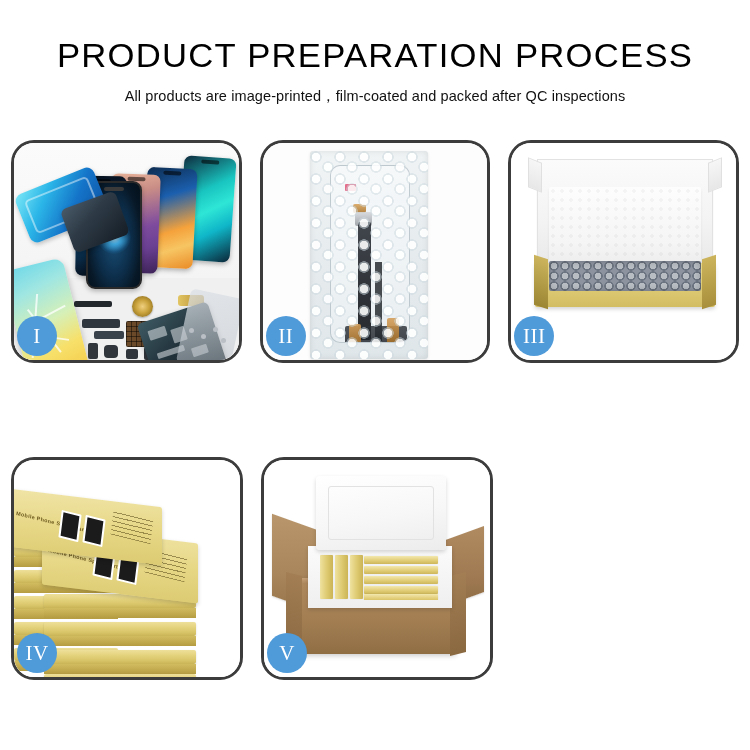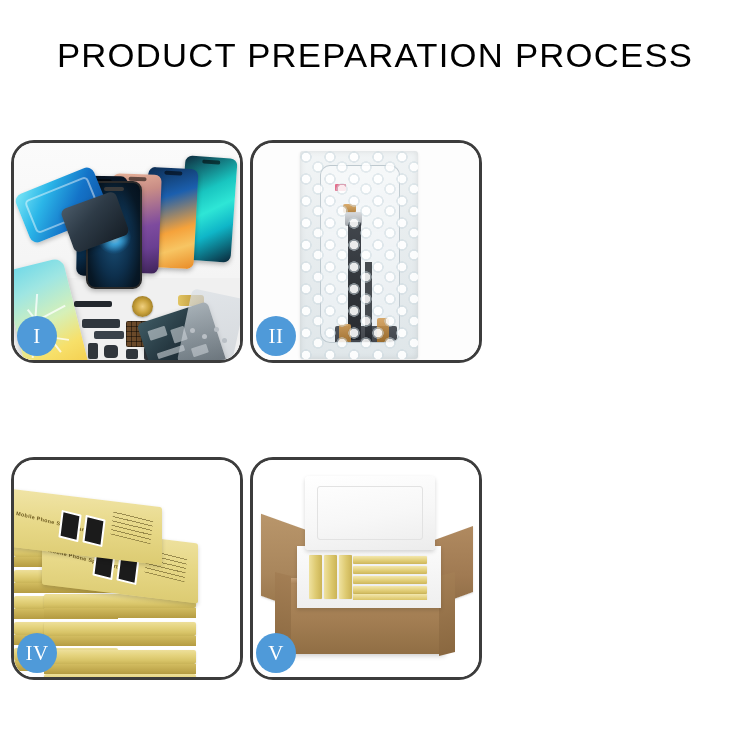--- a/index.html
+++ b/index.html
@@ -33,21 +33,21 @@
   .row + .row{margin-top:94px;}
   .panel{
     position:relative;
     width:232px;height:223px;
     border:3px solid #3c3c3c;
     border-radius:23px;
     background:#ffffff;
     box-sizing:border-box;
     overflow:visible;
   }
-  .panel + .panel{margin-left:7px;}
+  .panel + .panel{margin-left:18px;}
   .panel-inner{
     position:absolute;inset:0;
     border-radius:20px;
     overflow:hidden;
   }
   .badge{
     position:absolute;
     left:3px;bottom:4px;
     width:40px;height:40px;border-radius:50%;
     background:#4f9ad9;
@@ -327,20 +327,21 @@
 
   .lineSeam{position:absolute;background:rgba(0,0,0,.10);}
 </style>
 </head>
 <body>
 
 <div id="page">
 
   <div class="header">
     <div class="title">PRODUCT PREPARATION PROCESS</div>
+    <div class="subtitle">All products are image-printed，film-coated and packed after QC inspections</div>
   </div>
 
   <div class="grid">
 
     <div class="row">
 
       <div class="panel">
         <div class="panel-inner">
           <div class="p1bg"></div>
           <div class="p1-floor"></div>
@@ -417,20 +418,33 @@
               <span class="blkbase"></span>
               <span class="tan2"></span>
               <span class="tan3"></span>
             </div>
             <div class="bubbles"></div>
           </div>
         </div>
         <div class="badge">II</div>
       </div>
 
+      <div class="panel">
+        <div class="panel-inner">
+          <div class="p3bg"></div>
+          <div class="boxlid"></div>
+          <div class="foamsheet"></div>
+          <div class="goldtray">
+            <span class="leftface"></span>
+              <span class="rightface"></span>
+          </div>
+          <div class="graybubble"></div>
+        </div>
+        <div class="badge">III</div>
+      </div>
 
     </div>
 
     <div class="row">
 
       <div class="panel">
         <div class="panel-inner">
           <div class="p4bg"></div>
           <div class="stackwrap">
 

